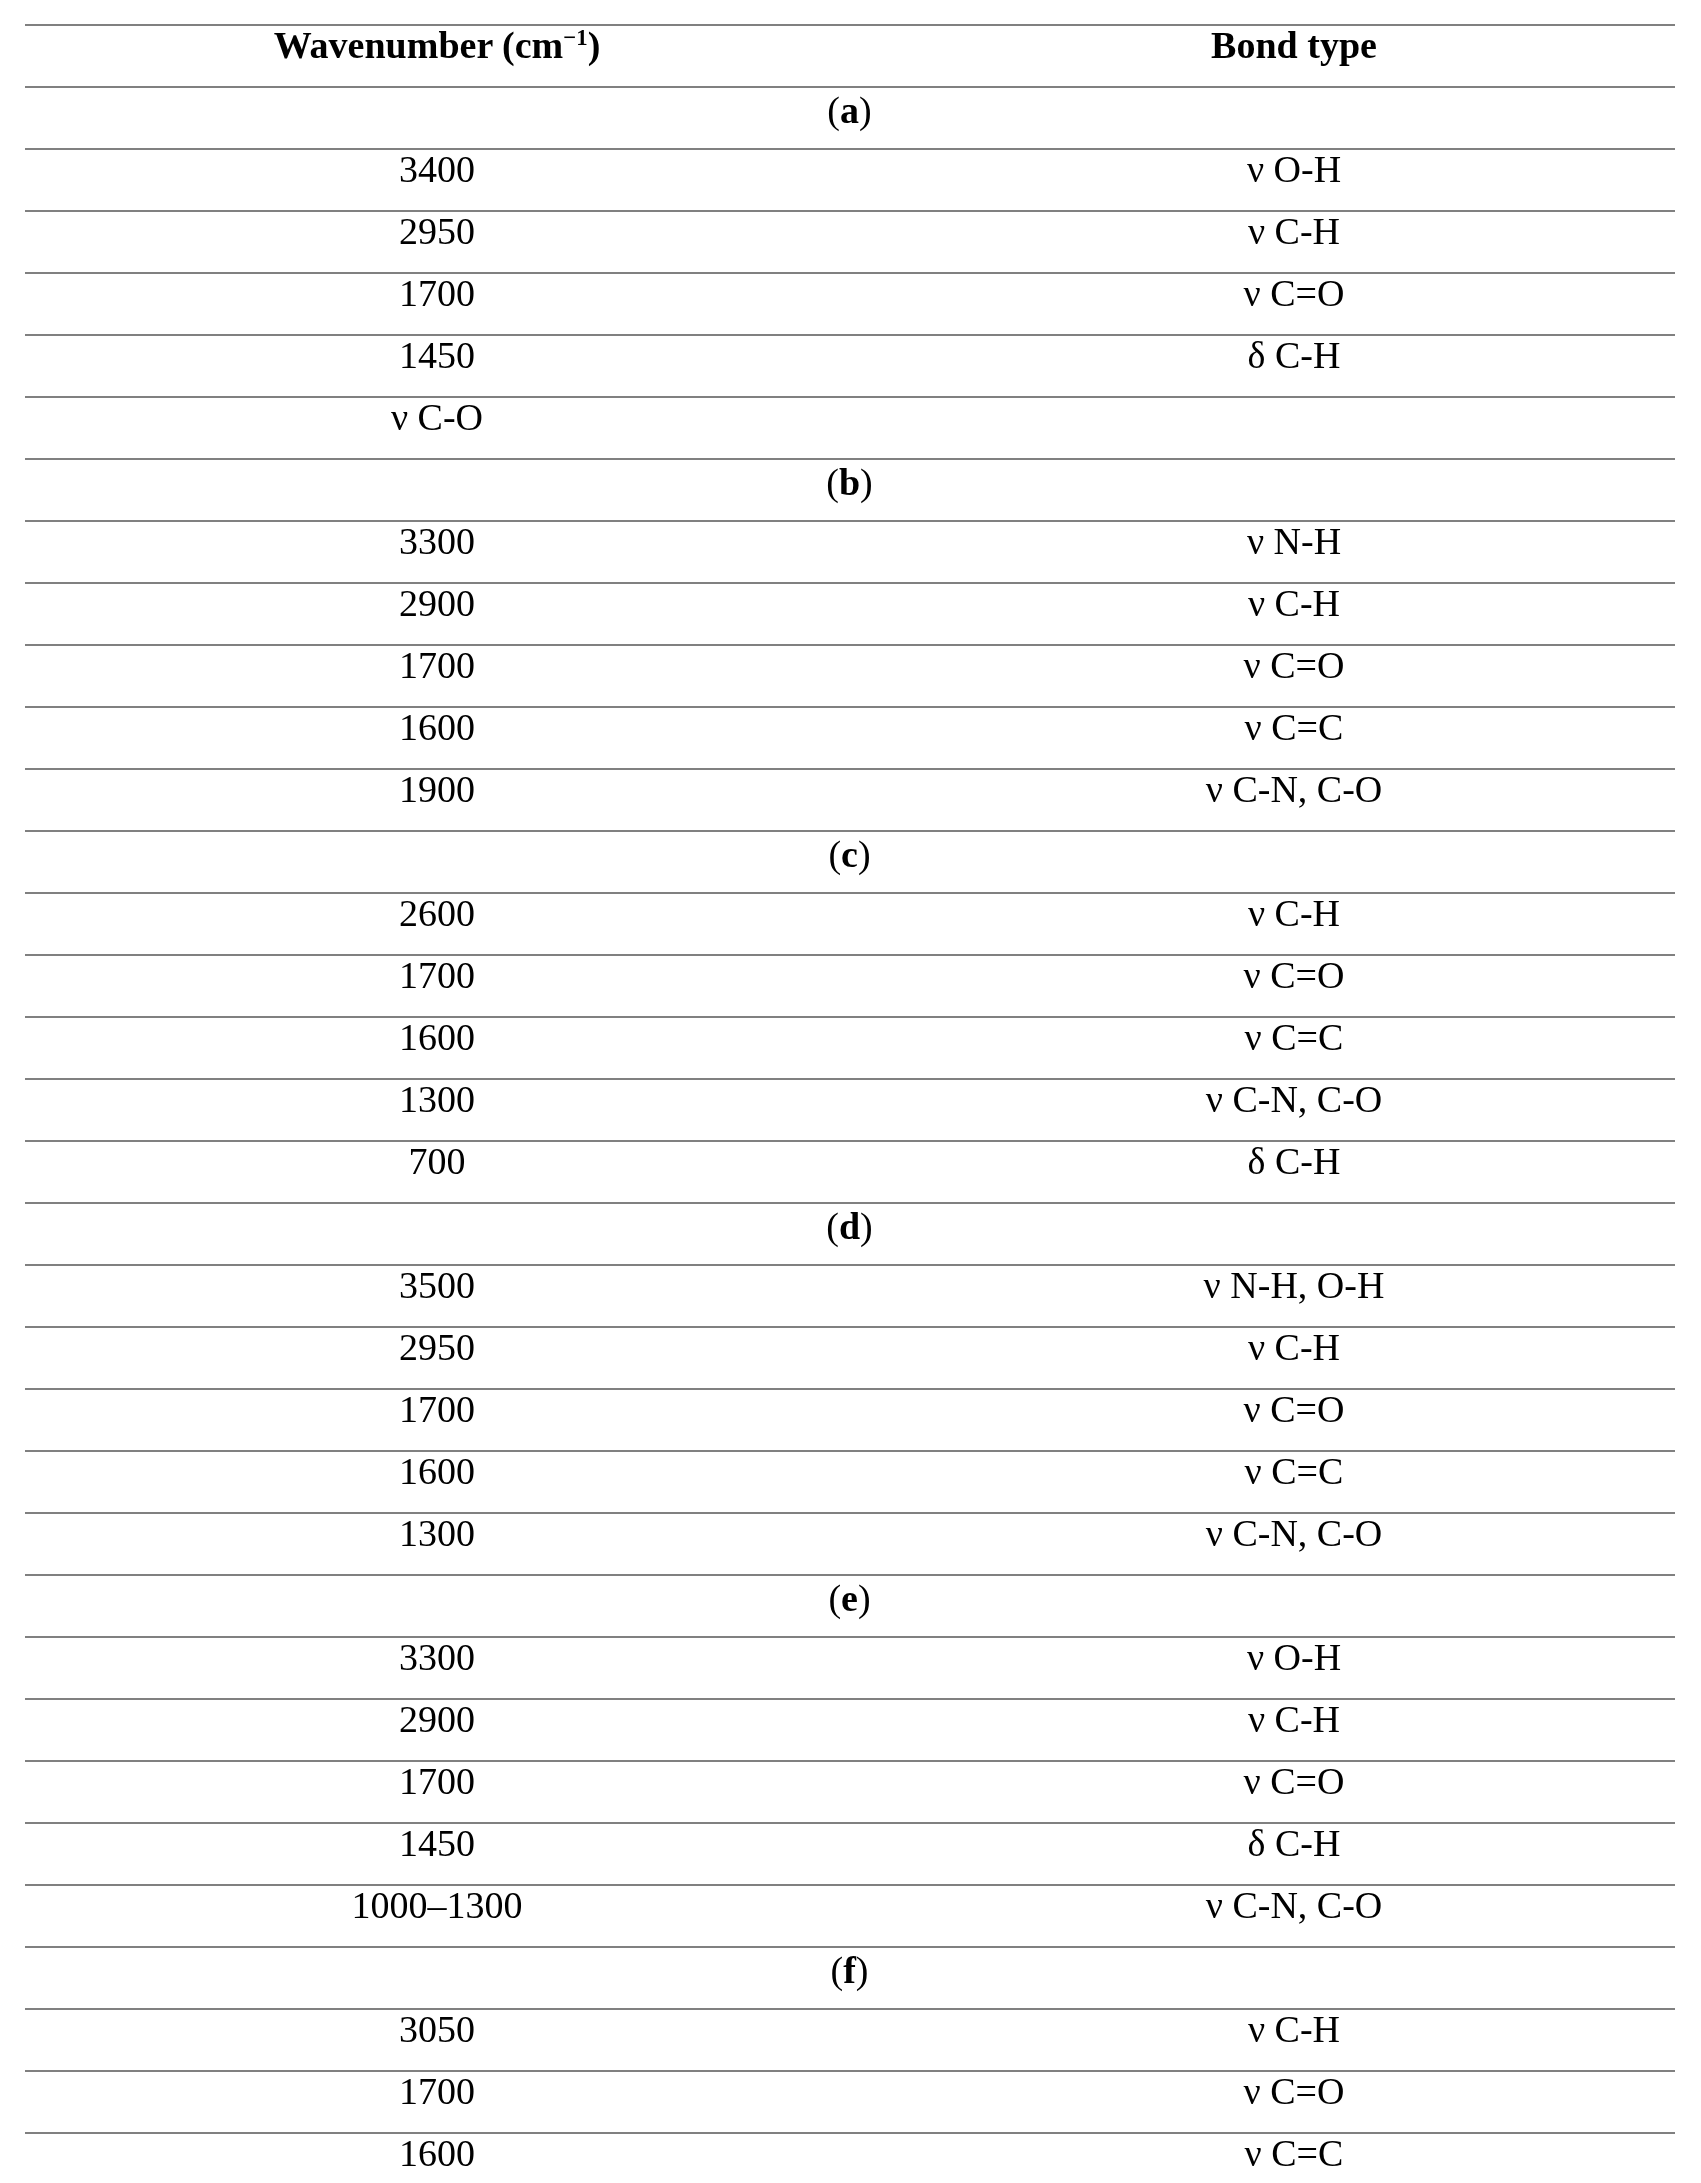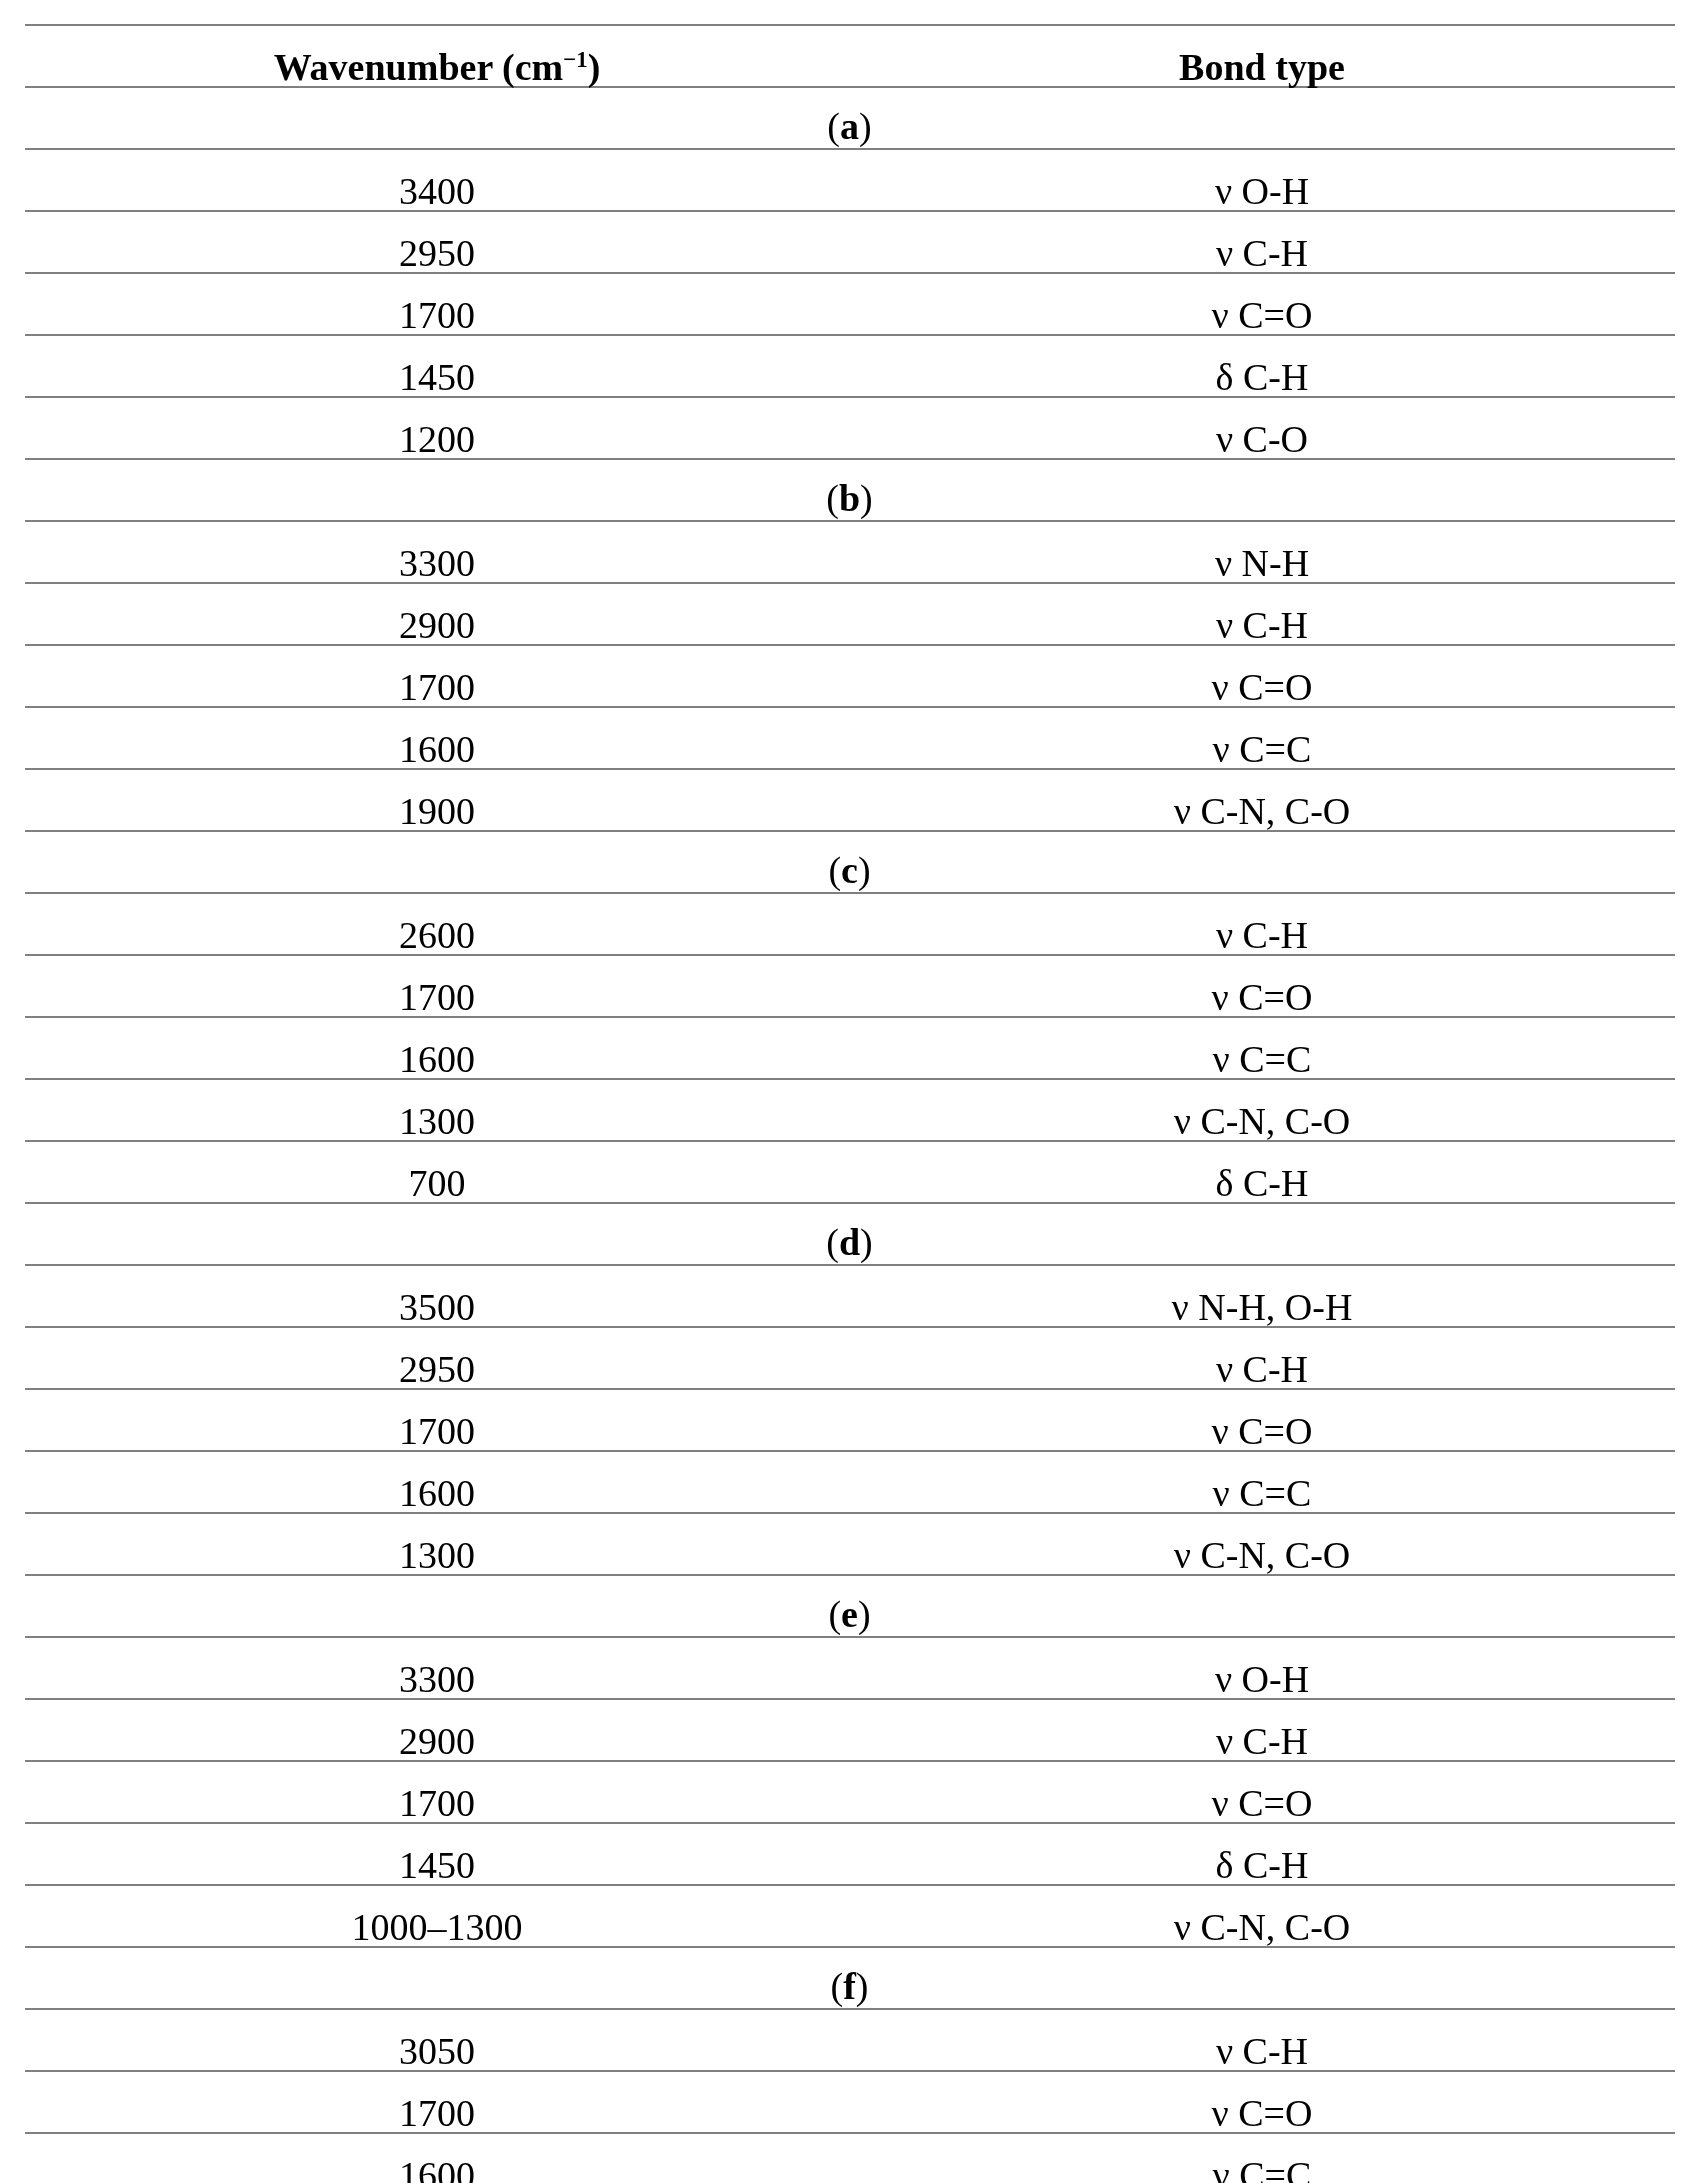--- a/index.html
+++ b/index.html
@@ -1,19 +1,19 @@
 <!DOCTYPE html>
 <html style="font-size:7px"><head>
 <meta charset="utf-8">
 <style>
   html, body { margin:0; padding:0; background:#ffffff; }
   body { width:1702px; height:2330px; position:relative; overflow:hidden;
          font-family:"Liberation Serif","DejaVu Serif",serif; color:#000; }
   .tbl { position:absolute; left:24.5px; top:23.6px; width:1650px; }
-  .row { display:flex; height:60px; border-top:2.2px solid #808080; align-items:flex-end; }
+  .row { display:flex; height:60px; border-top:2.2px solid #808080; align-items:flex-start;gap:32px; }
   .cell { flex:0 0 50%; text-align:center; font-size:38px; line-height:1; }
   .hdr .cell { font-weight:bold; }
   .num { font-weight:normal; }
   .sect { flex:1 1 100%; text-align:center; font-size:38px; }
   .sect b { font-weight:bold; }
   sup { font-size:0.6em; vertical-align:0.55em; line-height:0; }
 </style>
 </head>
 <body>
 
@@ -36,21 +36,20 @@
       </div>
       <div class="row">
         <div class="cell num">1700</div>
         <div class="cell">ν C=O</div>
       </div>
       <div class="row">
         <div class="cell num">1450</div>
         <div class="cell">δ C-H</div>
       </div>
       <div class="row">
-        <div class="cell num">1200</div>
         <div class="cell">ν C-O</div>
       </div>
       <div class="row">
         <div class="sect">(<b>b</b>)</div>
       </div>
       <div class="row">
         <div class="cell num">3300</div>
         <div class="cell">ν N-H</div>
       </div>
       <div class="row">

